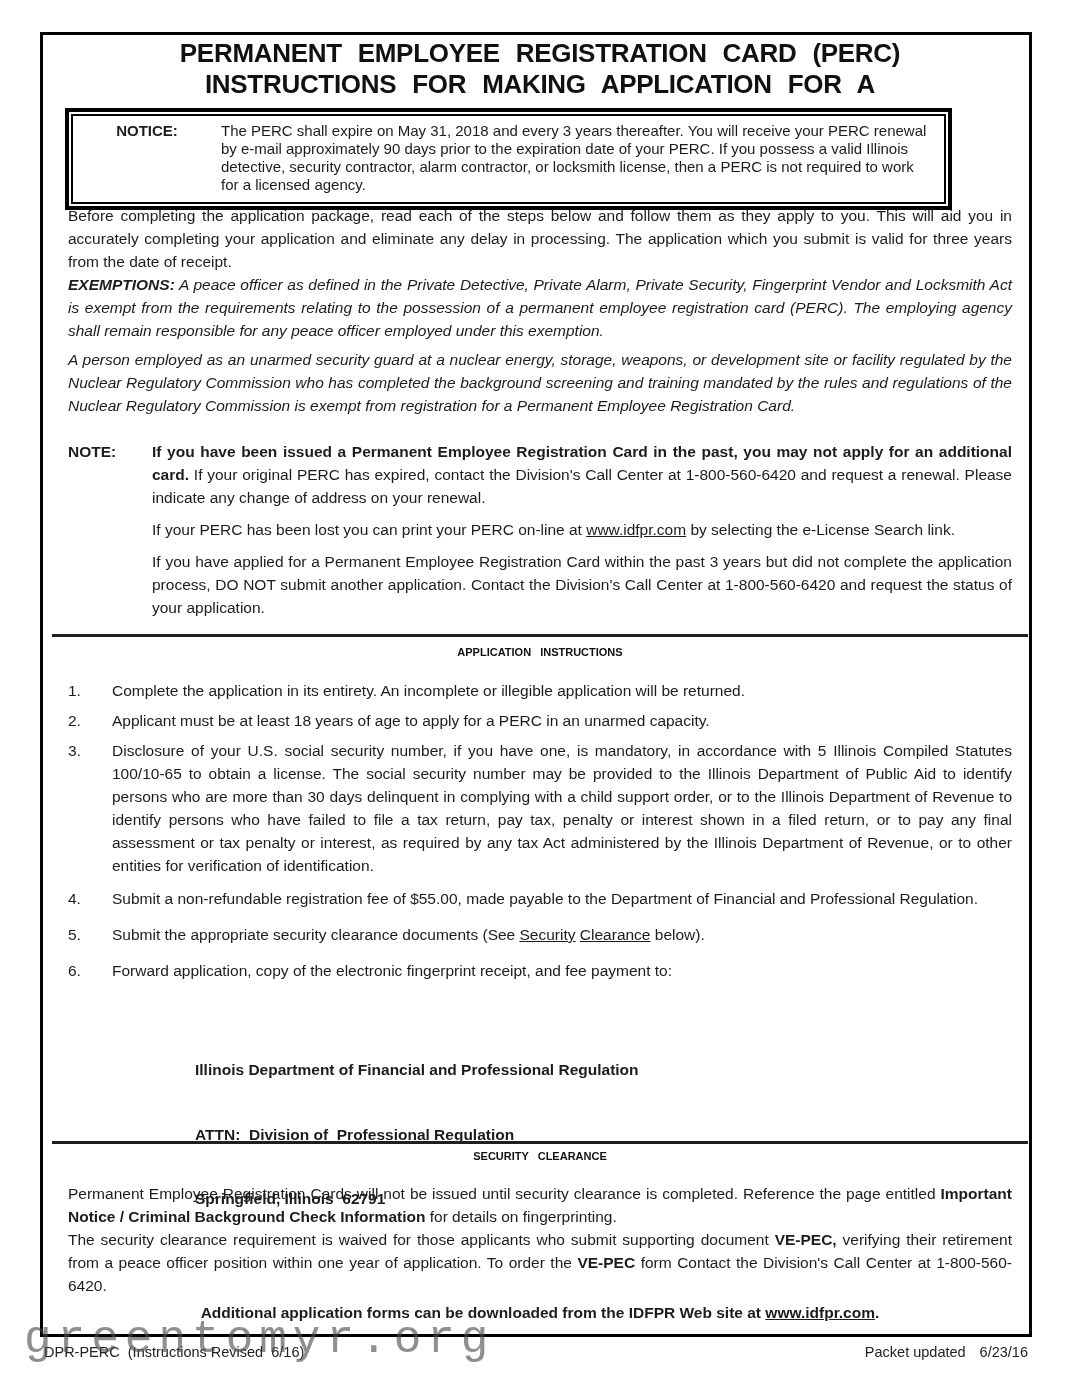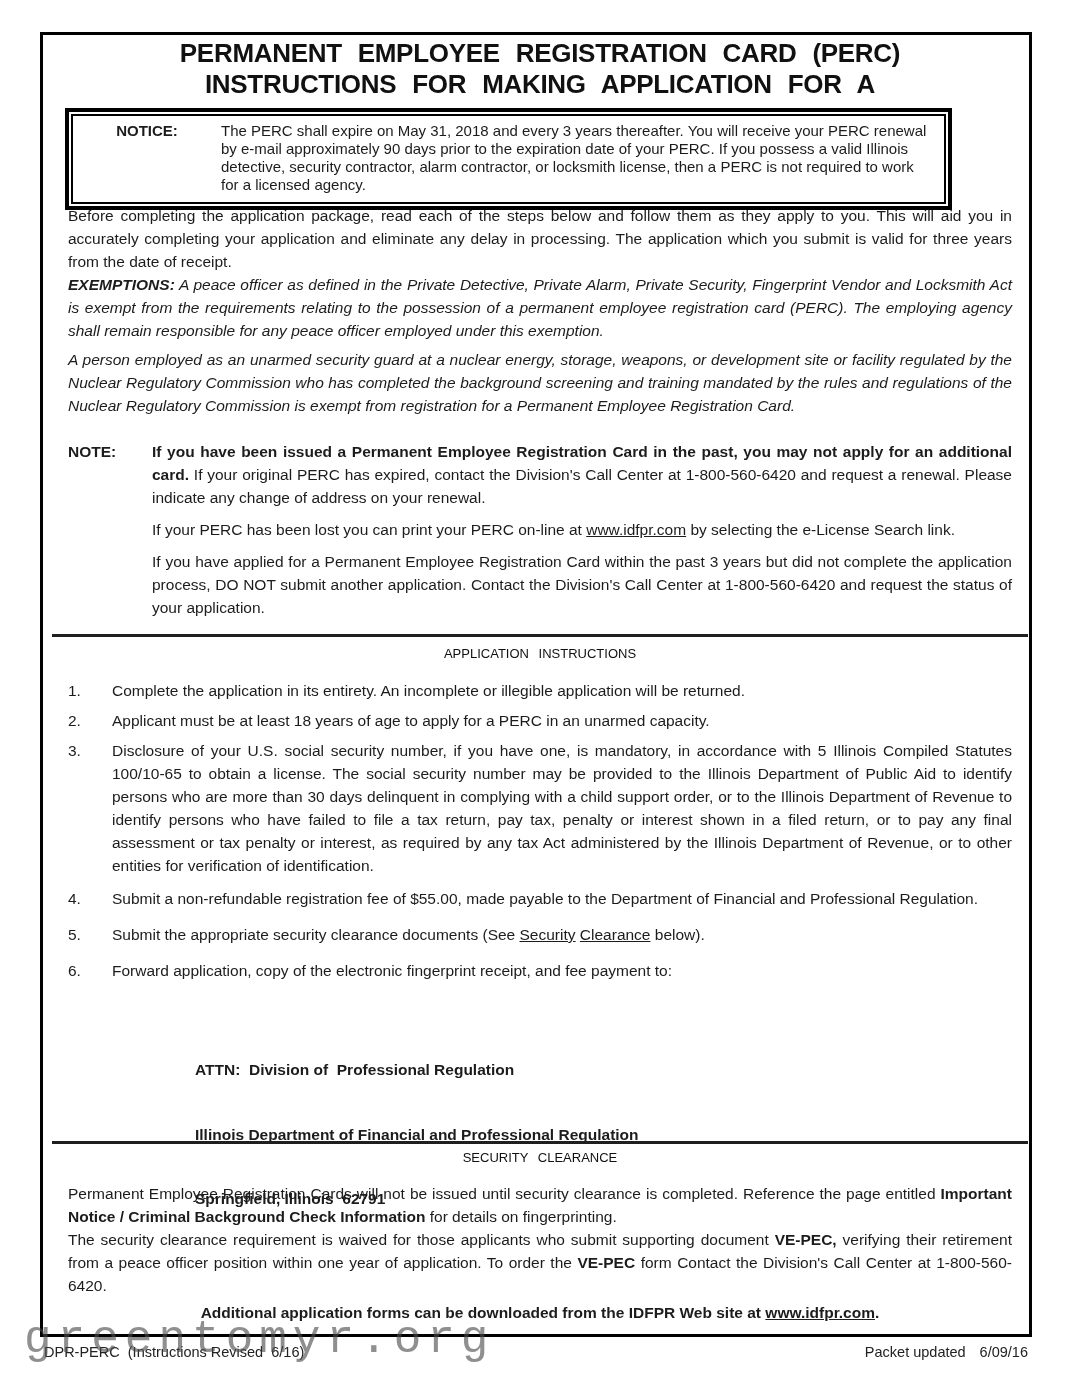--- a/index.html
+++ b/index.html
@@ -31,21 +31,21 @@
   .notice-label { width:148px; flex:0 0 148px; text-align:center; font-weight:bold; font-size:15px; line-height:18px; }
   .notice-text { flex:1; font-size:15px; line-height:18px; }
   .italic { font-style:italic; }
   .bold { font-weight:bold; }
   .note-grid { display:grid; grid-template-columns:84px 1fr; }
   .note-body p + p { margin-top:9px; }
   .ulink { text-decoration:underline; color:inherit; }
   .divider { position:absolute; left:52px; width:976px; height:3px; background:#1f1f1f; }
   .sec-heading {
     position:absolute; left:68px; width:944px; text-align:center;
-    font-weight:normal; font-size:13px; word-spacing:6px; color:#111;
+    font-weight:bold; font-size:11px; word-spacing:6px; color:#111;
   }
   .inst-item { display:grid; grid-template-columns:44px 1fr; }
   .inst-item + .inst-item { margin-top:10px; }
   .addr { font-weight:bold; line-height:21.5px; white-space:pre-wrap; }
   .additional { text-align:center; font-weight:bold; }
   .page-footer {
     position:absolute; left:44px; top:1344px; width:984px;
     display:flex; justify-content:space-between;
     font-size:14.5px; line-height:17px; color:#222;
   }
@@ -114,33 +114,33 @@
     <span>5.</span>
     <span><span>Submit the appropriate security clearance documents (See </span><span class="ulink">Security</span><span> </span><span class="ulink">Clearance</span><span> below).</span></span>
   </div>
   <div class="inst-item" style="margin-top:13px;">
     <span>6.</span>
     <span>Forward application, copy of the electronic fingerprint receipt, and fee payment to:</span>
   </div>
 </div>
 
 <div class="block addr" style="top:1016px; left:195px; width:700px;">
+  <div>Illinois Department of Financial and Professional Regulation</div>
   <div>ATTN:  Division of  Professional Regulation</div>
-  <div>Illinois Department of Financial and Professional Regulation</div>
   <div>Springfield, Illinois  62791</div>
 </div>
 
 <div class="divider" style="top:1141px;"></div>
 
 <div class="sec-heading" style="top:1150px;">SECURITY CLEARANCE</div>
 
 <p class="block justify" style="top:1182px;"><span>Permanent Employee Registration Cards will not be issued until security clearance is completed.  Reference the page entitled </span><span class="bold">Important Notice / Criminal Background Check Information</span><span> for details on fingerprinting.</span></p>
 
 <p class="block justify" style="top:1228px;"><span>The security clearance requirement is waived for those applicants who submit supporting document </span><span class="bold">VE-PEC,</span><span> verifying their retirement from a peace officer position within one year of application.  To order the </span><span class="bold">VE-PEC</span><span> form Contact the Division's Call Center at 1-800-560-6420.</span></p>
 
 <p class="block additional" style="top:1301px;"><span>Additional application forms can be downloaded from the IDFPR Web site at </span><span class="ulink">www.idfpr.com</span><span>.</span></p>
 
 <div class="page-footer">
   <span>DPR-PERC  (Instructions Revised  6/16)</span>
-  <span class="footer-right"><span>Packet updated</span><span>6/09/16</span></span>
+  <span class="footer-right"><span>Packet updated</span><span>6/23/16</span></span>
 </div>
 
 <div class="watermark">greentomyr.org</div>
 
 </body></html>

